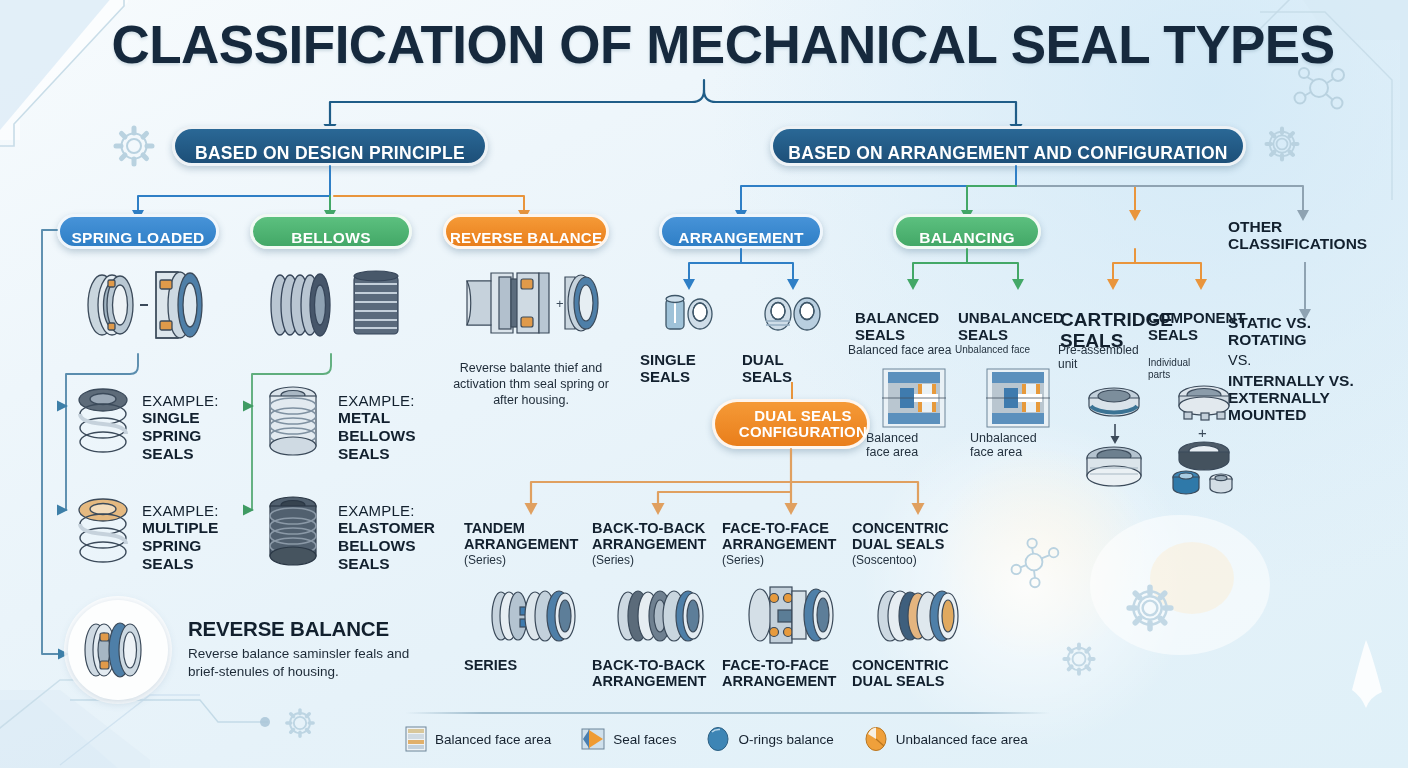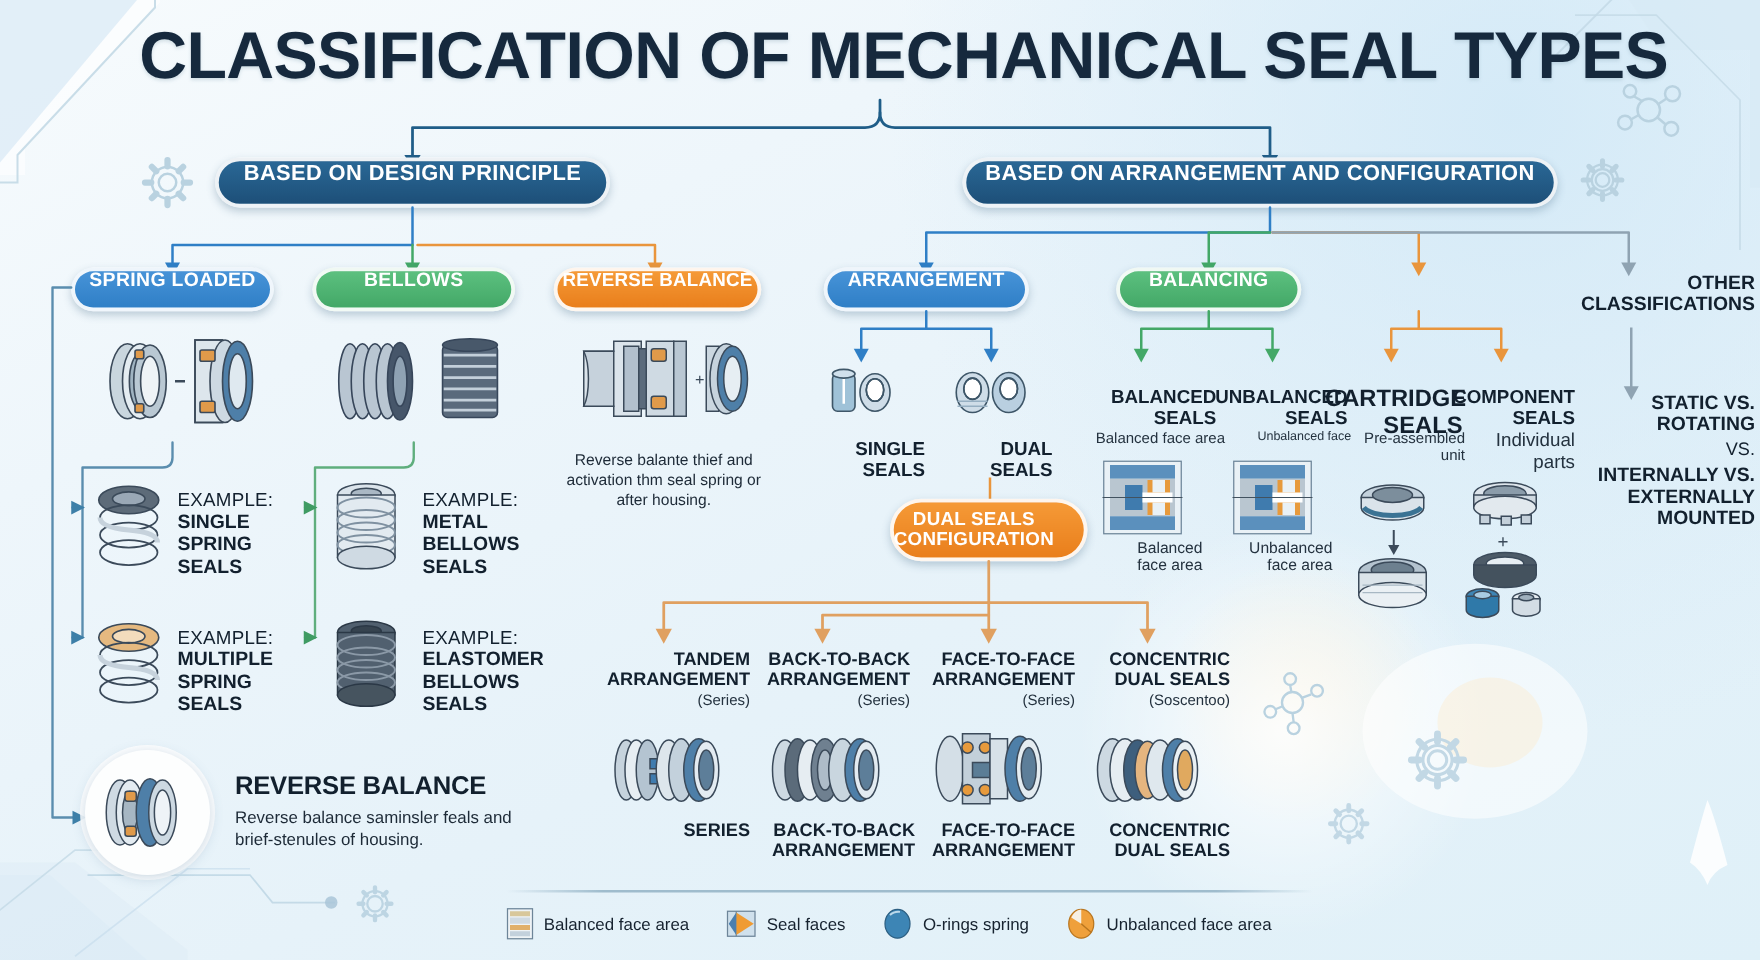--- a/index.html
+++ b/index.html
@@ -25,33 +25,33 @@
     position:absolute; top:14px; left:0; width:1408px; text-align:center;
     font-size:53px; font-weight:700; letter-spacing:-.5px;
     color:#16293d; white-space:nowrap;
     font-family:"Liberation Sans", sans-serif;
     text-shadow:0 2px 3px rgba(120,150,170,.28);
     padding-left:38px;
   }
 
   
   .pill{
-    position:absolute; display:flex; align-items:flex-start; justify-content:center;
+    position:absolute; display:flex; align-items:flex-end; justify-content:center;
     border-radius:999px; color:#fff; font-weight:700; text-align:center;
     border:3px solid rgba(255,255,255,.92);
     box-shadow:0 3px 7px rgba(60,100,130,.3);
     line-height:1.06;
   }
   .pill.navy{ background:linear-gradient(180deg,#2a6896 0%,#1d4f78 100%); }
   .pill.blue{ background:linear-gradient(180deg,#4793d8 0%,#2f7fc6 100%); }
   .pill.green{ background:linear-gradient(180deg,#5cc07f 0%,#43a867 100%); }
   .pill.orange{ background:linear-gradient(180deg,#f59a37 0%,#e97e1b 100%); }
 
   
-  .lbl{ position:absolute; text-align:right; color:#12202e; }
+  .lbl{ position:absolute; text-align:left; color:#12202e; }
   .hd{ font-weight:700; line-height:1.1; }
   .sub{ font-weight:400; color:#24323f; line-height:1.15; }
   .ex{ position:absolute; line-height:1.16; color:#12202e; }
   .ex .et{ font-size:15px; font-weight:400; letter-spacing:.2px;}
   .ex .eb{ font-size:15.5px; font-weight:700; }
 
   .note{ position:absolute; text-align:center; font-size:12.5px; color:#1d2a37; line-height:1.28;}
 
   
   #legend{ position:absolute; left:405px; top:718px; width:650px; }
@@ -529,21 +529,21 @@
       <ellipse cx="36" cy="78" rx="27" ry="11" fill="#b4c3cf"></ellipse>
       <ellipse cx="36" cy="76" rx="17" ry="6.5" fill="#6d808f"></ellipse>
       <path d="M9 78v18h54V78z" fill="#dbe4ea"></path>
       <ellipse cx="36" cy="96" rx="27" ry="10" fill="#eaf0f4"></ellipse>
       <path d="M12 88h48M12 94h48" stroke="#a8b8c4" stroke-width="1"></path>
     </g>
   </svg>
 
   <div class="lbl hd" style="left:1148px;top:310px;width:112px;font-size:15px;white-space:pre-line">COMPONENT
 SEALS</div>
-  <div class="lbl sub" style="left:1148px;top:344px;width:112px;font-size:15px;white-space:pre-line">Individual
+  <div class="lbl sub" style="left:1148px;top:357px;width:112px;font-size:10px;white-space:pre-line">Individual
 parts</div>
   <svg class="deco" style="left:1168px;top:380px;width:74px;height:118px" viewBox="0 0 74 118">
     <g stroke="#3b4a5a" stroke-width="1.2">
       <ellipse cx="36" cy="16" rx="25" ry="10" fill="#dde5ec"></ellipse>
       <ellipse cx="36" cy="15" rx="17" ry="6.5" fill="#8b9caa"></ellipse>
       <path d="M11 16v10h50V16z" fill="#cfd9e1"></path>
       <ellipse cx="36" cy="26" rx="25" ry="9" fill="#e2e9ee"></ellipse>
       <rect x="16" y="32" width="8" height="7" fill="#c4d0da"></rect>
       <rect x="33" y="33" width="8" height="7" fill="#c4d0da"></rect>
       <rect x="49" y="32" width="8" height="7" fill="#c4d0da"></rect>
@@ -679,21 +679,21 @@
           <path d="M8 3 L22 12 L8 21 Z" fill="#ef9b33"></path>
           <path d="M8 3 L2 12 L8 21 Z" fill="#4a7fb0"></path>
         </svg>
         <span>Seal faces</span>
       </div>
       <div class="lgi">
         <svg width="24" height="26" viewBox="0 0 24 26">
           <ellipse cx="12" cy="13" rx="10" ry="11.5" fill="#3d85b5" stroke="#2c5f82"></ellipse>
           <path d="M6 6 Q9 3 14 3.5" fill="none" stroke="#bcd8ea" stroke-width="1.6"></path>
         </svg>
-        <span>O-rings spring</span>
+        <span>O-rings balance</span>
       </div>
       <div class="lgi">
         <svg width="24" height="26" viewBox="0 0 24 26">
           <ellipse cx="12" cy="13" rx="10" ry="11.5" fill="#efa03b" stroke="#b97620"></ellipse>
           <path d="M12 13 L12 1.5 A10 11.5 0 0 0 4 8 Z" fill="#f6f0e4"></path>
           <path d="M12 13 L20 20" stroke="#b97620" stroke-width="1.2"></path>
         </svg>
         <span>Unbalanced face area</span>
       </div>
     </div>

